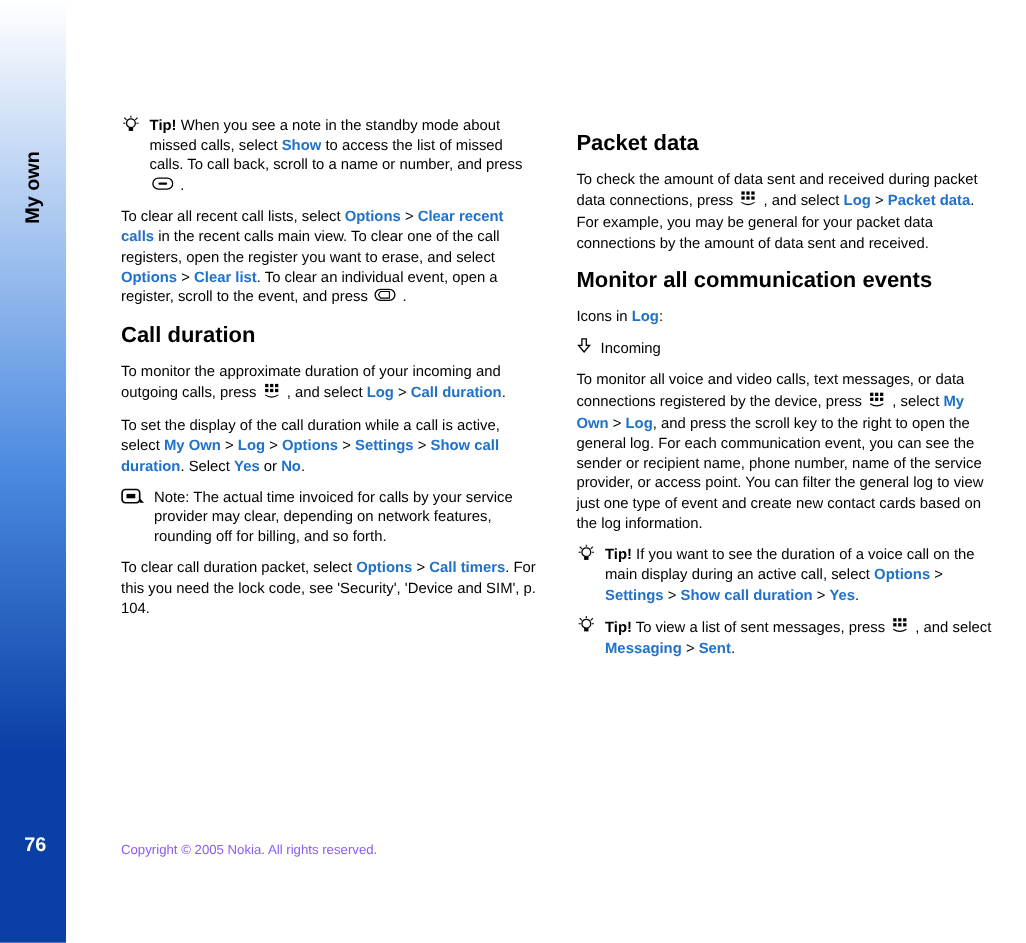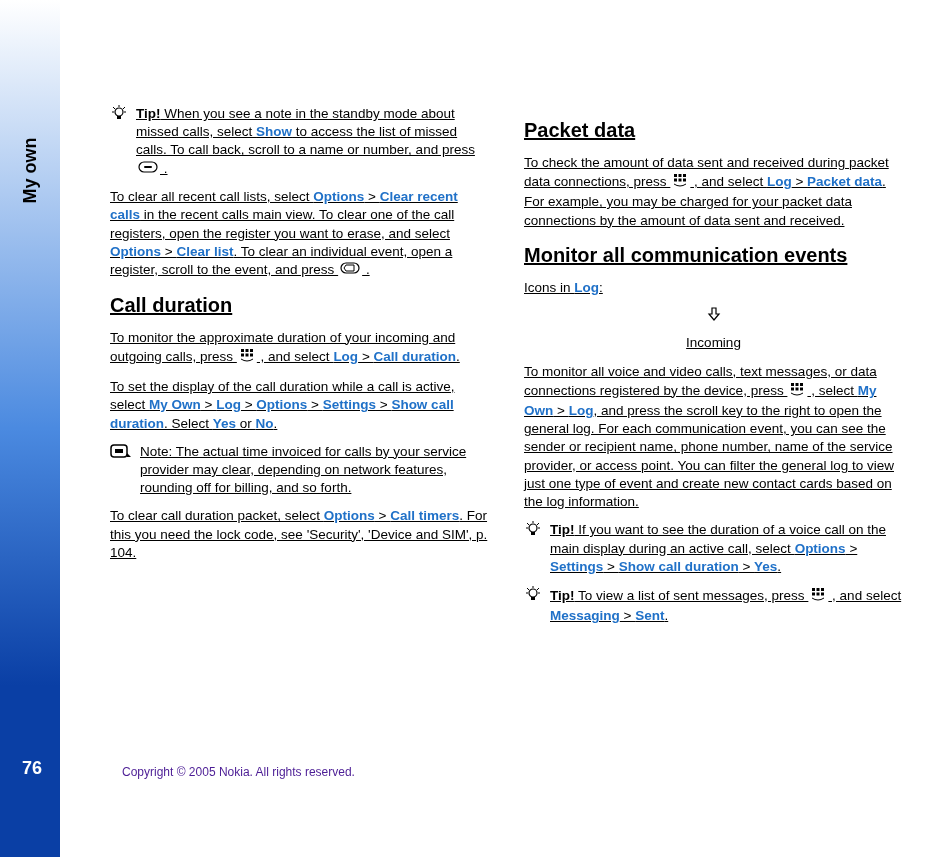--- a/index.html
+++ b/index.html
@@ -48,21 +48,20 @@
       right: 0;
       bottom: 0;
       padding: 105px 30px 40px 50px;
       display: flex;
       gap: 35px;
     }
     .col {
       flex: 1;
       font-size: 13.5px;
       line-height: 1.35;
-      text-decoration: underline;
     }
     .col p { margin-bottom: 10px; }
     .hl { color: #2071c8; font-weight: bold; }
     h2 {
       font-size: 20px;
       font-weight: bold;
       margin: 12px 0 10px 0;
       color: #000;
     }
     .tip-block, .note-block {
@@ -72,27 +71,27 @@
       margin-bottom: 10px;
     }
     .tip-icon, .note-icon, .key-icon, .menu-icon, .arrow-icon, .missed-icon {
       flex-shrink: 0;
       display: inline-block;
       vertical-align: middle;
     }
     .tip-body, .note-body { flex: 1; }
     .tip-body .label, .note-body .label { font-weight: bold; }
     .icon-list { margin-bottom: 10px; }
-    .icon-row { display: flex; align-items: center; gap: 8px; margin: 2px 0; flex-direction: column; }
+    .icon-row { display: flex; align-items: center; gap: 8px; margin: 2px 0; }
     .copyright {
       position: absolute;
       bottom: 78px;
-      left: 122px;
+      left: 110px;
       font-size: 12px;
-      color: #4c1d95;
+      color: #8b5cf6;
     }
     .inline-icon { display: inline-block; vertical-align: middle; margin: 0 2px; }
   </style>
 </head>
 <body>
 
 <div class="sidebar">
   <div class="sidebar-label">My own</div>
   <div class="page-number">76</div>
 </div>
@@ -167,21 +166,21 @@
 
     <p>
       <span>To check the amount of data sent and received during packet data connections, press </span><span class="inline-icon"><svg width="16" height="16" viewBox="0 0 16 16">
             <rect x="2" y="2" width="3" height="3" fill="#000"></rect>
             <rect x="6.5" y="2" width="3" height="3" fill="#000"></rect>
             <rect x="11" y="2" width="3" height="3" fill="#000"></rect>
             <rect x="2" y="6.5" width="3" height="3" fill="#000"></rect>
             <rect x="6.5" y="6.5" width="3" height="3" fill="#000"></rect>
             <rect x="11" y="6.5" width="3" height="3" fill="#000"></rect>
             <path d="M2 12 Q8 16 14 12" fill="none" stroke="#000" stroke-width="1"></path>
-          </svg></span><span> , and select </span><span class="hl">Log</span><span> &gt; </span><span class="hl">Packet data</span><span>. For example, you may be charged for your packet data connections by the amount of data sent and received.</span>
+          </svg></span><span> , and select </span><span class="hl">Log</span><span> &gt; </span><span class="hl">Packet data</span><span>. For example, you may be general for your packet data connections by the amount of data sent and received.</span>
     </p>
 
     <h2>Monitor all communication events</h2>
 
     <p>
       <span>Icons in </span><span class="hl">Log</span><span>:</span>
     </p>
 
     <div class="icon-list">
       <div class="icon-row">

